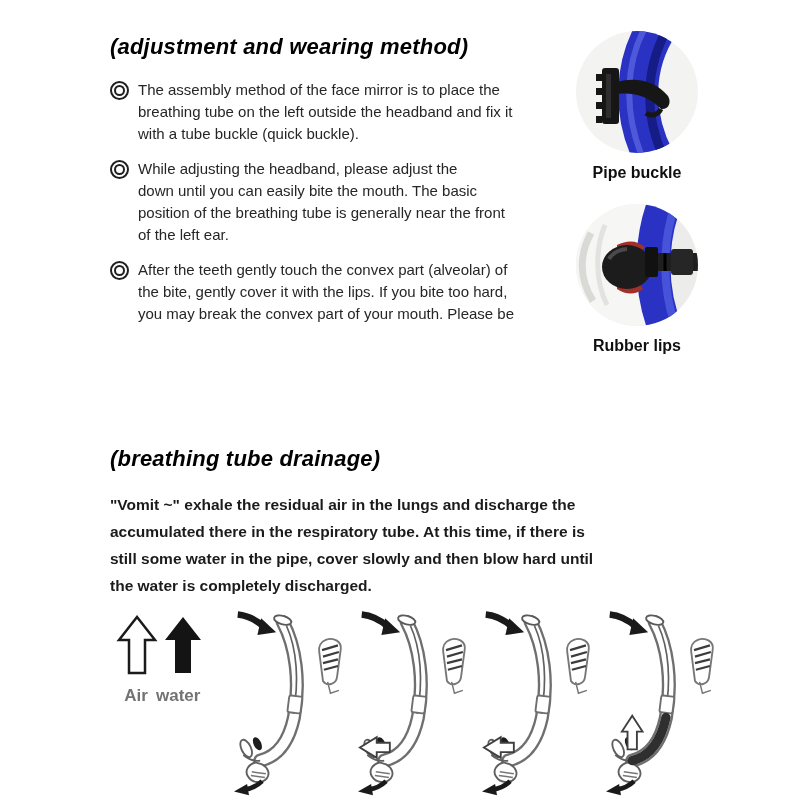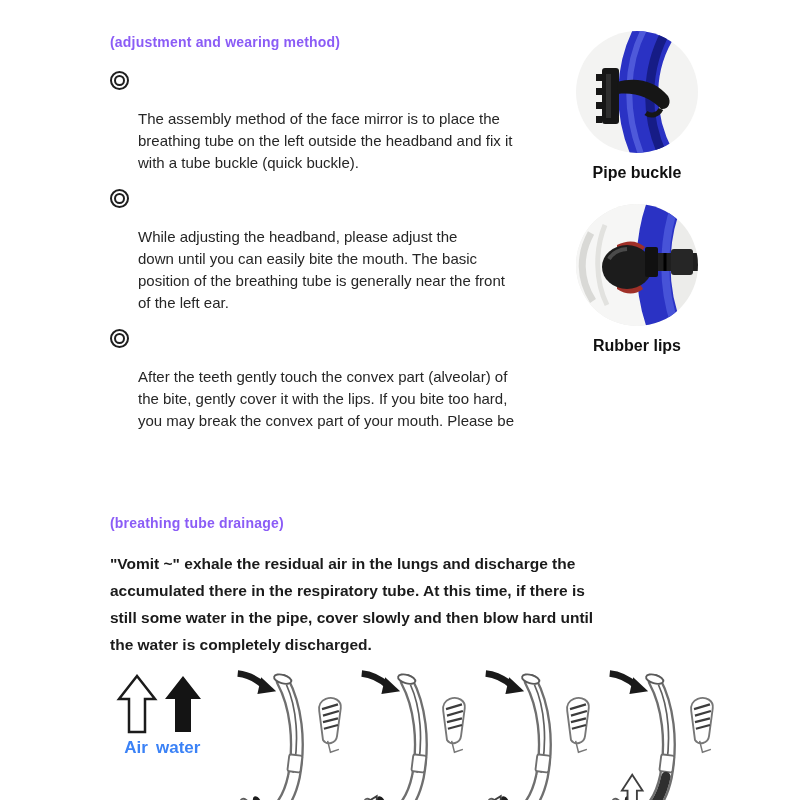--- a/index.html
+++ b/index.html
@@ -4,41 +4,41 @@
 <style>
   html,body{margin:0;padding:0;background:#fff;}
   .page{
     width:800px;height:800px;background:#ffffff;overflow:hidden;
     font-family:"Liberation Sans", sans-serif;color:#1c1c1c;
     box-sizing:border-box;padding:34px 30px 0 110px;position:relative;
   }
   
   .sec-top{display:flex;align-items:flex-start;}
   .col-text{width:418px;flex:0 0 auto;}
-  h2.hdr{font-size:14px;font-weight:bold;color:#8b5cf6;margin:0 0 19px 0;letter-spacing:.2px;white-space:nowrap;}
+  h2.hdr{font-size:22px;font-weight:bold;color:#000000;margin:0 0 19px 0;letter-spacing:.2px;white-space:nowrap;font-style:italic;}
   ul.bullets{list-style:none;margin:0;padding:0;}
   li.bullet{display:flex;align-items:flex-start;margin:0 0 13px 0;}
   .bicon{width:15px;height:15px;border:2.5px solid #1f1f1f;border-radius:50%;
     display:flex;align-items:center;justify-content:center;flex:0 0 auto;margin:2px 9px 0 0;}
   .bicon-inner{width:7px;height:7px;border:2px solid #1f1f1f;border-radius:50%;}
-  .btext{font-size:15px;line-height:22px;color:#262626;margin-top:39px;}
+  .btext{font-size:15px;line-height:22px;color:#262626;}
   .btext div{white-space:nowrap;}
   
   .col-photos{margin-left:24px;margin-top:-4px;width:170px;text-align:center;flex:0 0 auto;}
   figure.photo-fig{margin:0 0 21px 0;padding:0;}
   figure.photo-fig svg{display:block;margin:0 auto;}
   figcaption.photo-cap{margin-top:10px;font-size:16px;font-weight:bold;color:#101010;}
   
   .sec-drain{margin-top:70px;}
   .para{margin-top:12px;font-size:15.5px;font-weight:bold;line-height:27px;color:#1b1b1b;}
   .para div{white-space:nowrap;}
   
   .diagram{margin-top:8px;display:flex;align-items:flex-start;margin-left:6px;}
   .legend{width:116px;flex:0 0 auto;margin-top:8px;}
-  .legend-labels{display:flex;font-size:17px;font-weight:bold;color:#3b82f6;}
+  .legend-labels{display:flex;margin-top:7px;font-size:17px;font-weight:bold;color:#737373;}
   .legend-labels .lab-air{width:40px;text-align:center;}
   .legend-labels .lab-water{width:64px;}
   .snk{width:122px;height:192px;flex:0 0 auto;}
   .snk + .snk{margin-left:2px;}
 </style>
 </head>
 <body>
 
 <div class="page">
 

